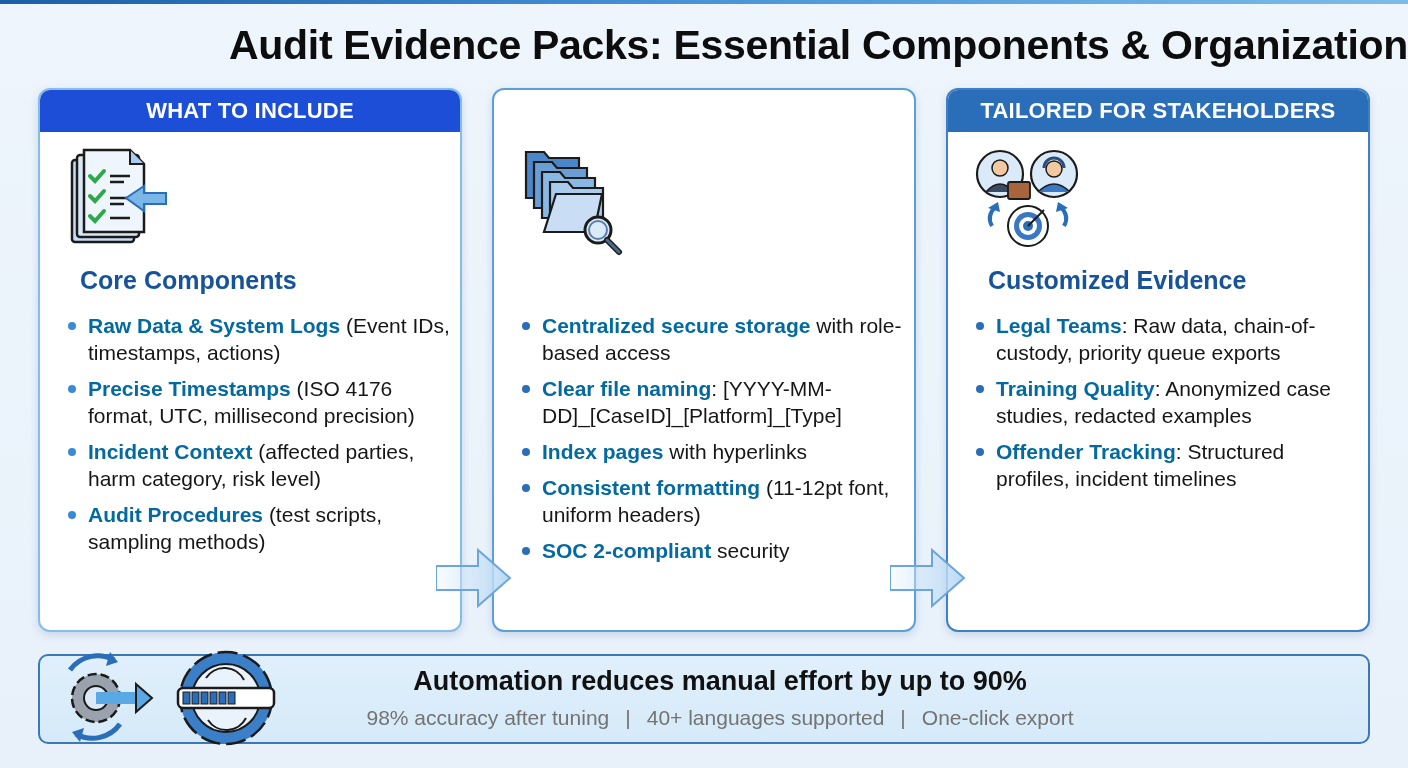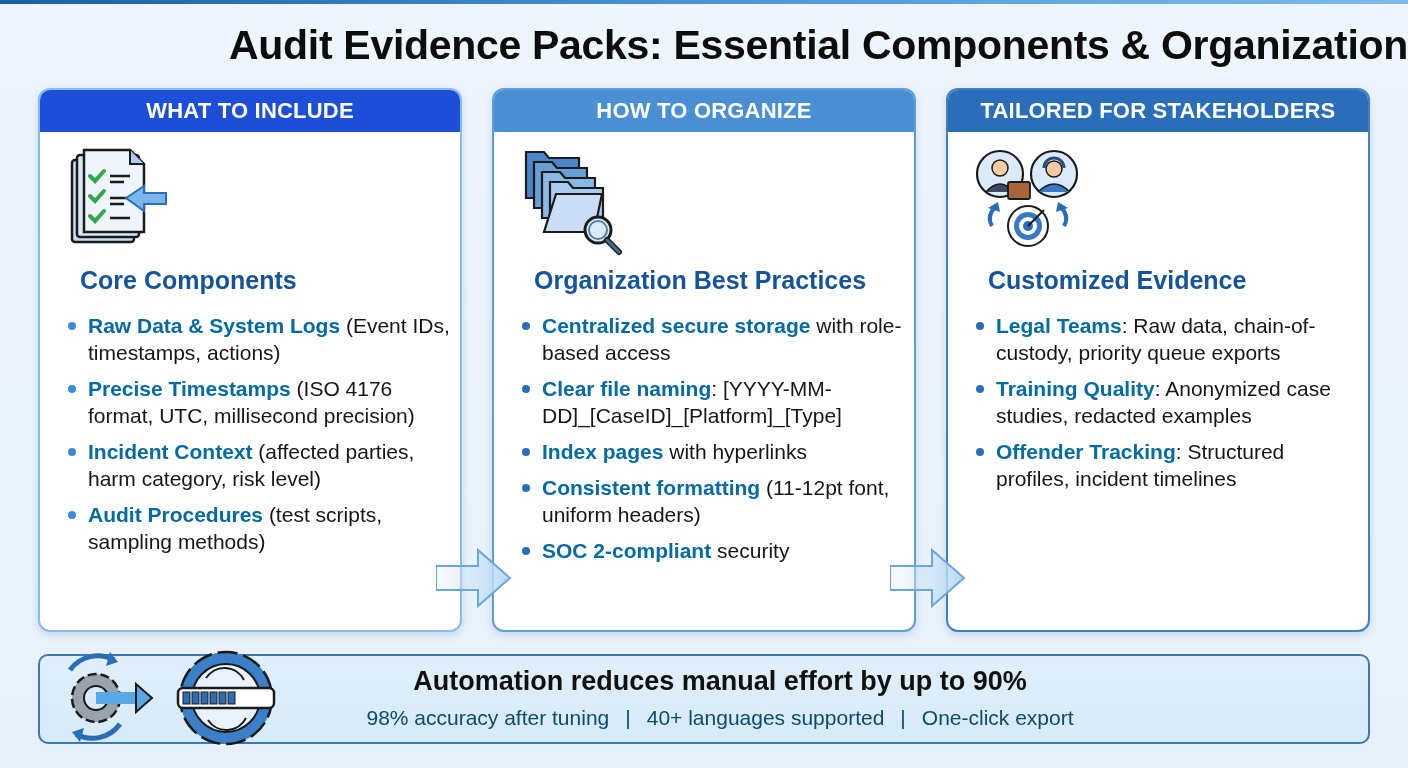--- a/index.html
+++ b/index.html
@@ -57,21 +57,21 @@
     background: linear-gradient(180deg, #e0effb, #d6eaf9);
     border: 2px solid #3a78b8; border-radius: 10px;
   }
   .banner-icons { position: absolute; left: 30px; top: 642px; width: 270px; height: 112px; }
   .banner-title {
     position: absolute; left: 300px; top: 666px; width: 840px; text-align: center;
     font-size: 27px; font-weight: bold; color: #111;
   }
   .banner-sub {
     position: absolute; left: 300px; top: 706px; width: 840px; text-align: center;
-    font-size: 21px; color: #0c4a6e;
+    font-size: 21px; color: #737373;
   }
   .sep { padding: 0 16px; }
 </style>
 </head>
 <body>
 
 <div class="top-bar"></div>
 <h1 class="title">Audit Evidence Packs: Essential Components &amp; Organization</h1>
 
 <div class="card c1">
@@ -100,37 +100,35 @@
   <div class="section-title">Core Components</div>
   <ul class="bullets">
     <li><b>Raw Data &amp; System Logs</b><span> (Event IDs, timestamps, actions)</span></li>
     <li><b>Precise Timestamps</b><span> (ISO 4176 format, UTC, millisecond precision)</span></li>
     <li><b>Incident Context</b><span> (affected parties, harm category, risk level)</span></li>
     <li><b>Audit Procedures</b><span> (test scripts, sampling methods)</span></li>
   </ul>
 </div>
 
 <div class="card c2">
-  <div class="card-header">HOW TO ORGANIZE</div>
   <div class="icon-area">
     <svg width="120" height="110" viewBox="0 0 120 110">
       <g stroke="#1b1b1b" stroke-width="2.2">
         <path d="M8 6 h18 l5 6 h30 v40 h-53 z" fill="#4a86c8"></path>
         <path d="M16 16 h18 l5 6 h30 v40 h-53 z" fill="#6a9fd6"></path>
         <path d="M24 26 h18 l5 6 h30 v40 h-53 z" fill="#8ab8e4"></path>
         <path d="M32 36 h18 l5 6 h30 v40 h-53 z" fill="#a9cbee"></path>
         <path d="M38 48 h46 l-8 38 h-50 z" fill="#c9def4"></path>
       </g>
       <circle cx="80" cy="84" r="13" fill="#dbeaf8" stroke="#1b1b1b" stroke-width="3"></circle>
       <circle cx="80" cy="84" r="9" fill="none" stroke="#5a7fa8" stroke-width="2"></circle>
       <line x1="89" y1="94" x2="101" y2="106" stroke="#1b1b1b" stroke-width="6" stroke-linecap="round"></line>
       <line x1="89" y1="94" x2="101" y2="106" stroke="#4a6a90" stroke-width="3" stroke-linecap="round"></line>
     </svg>
   </div>
-  <div class="section-title">Organization Best Practices</div>
   <ul class="bullets">
     <li><b>Centralized secure storage</b><span> with role-based access</span></li>
     <li><b>Clear file naming</b><span>: [YYYY-MM-DD]_[CaseID]_[Platform]_[Type]</span></li>
     <li><b>Index pages</b><span> with hyperlinks</span></li>
     <li><b>Consistent formatting</b><span> (11-12pt font, uniform headers)</span></li>
     <li><b>SOC 2-compliant</b><span> security</span></li>
   </ul>
 </div>
 
 <div class="card c3">

